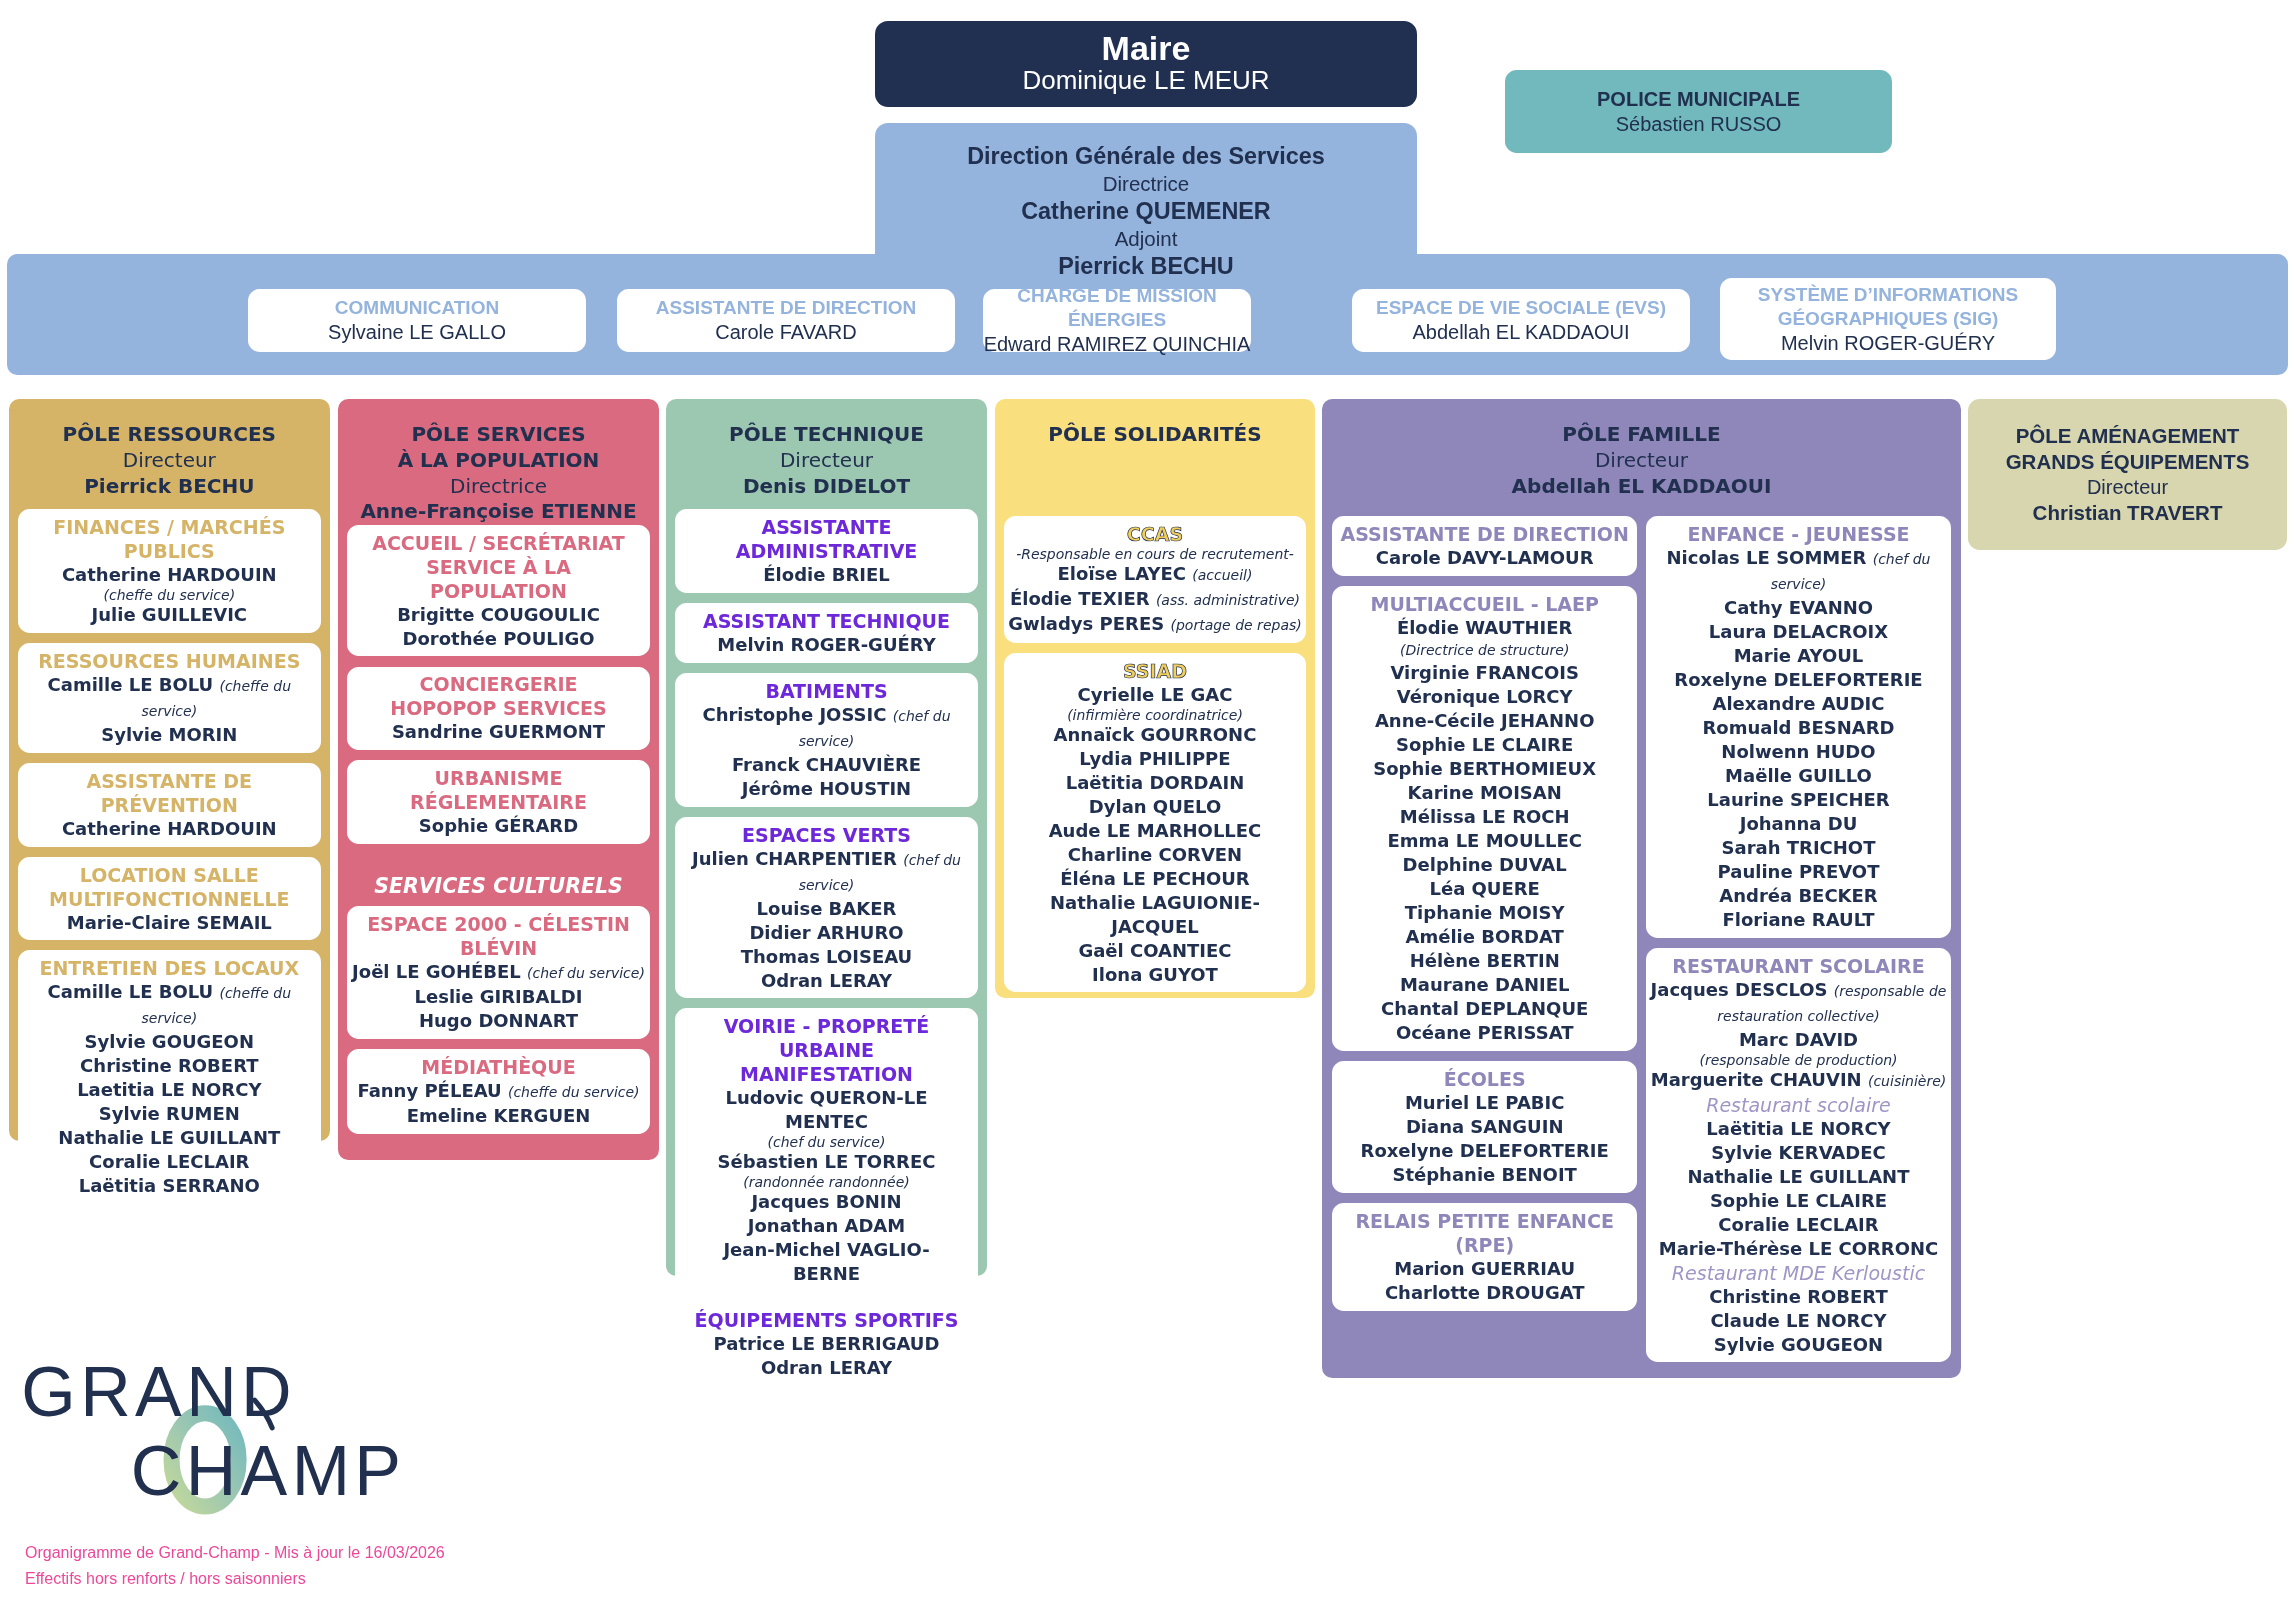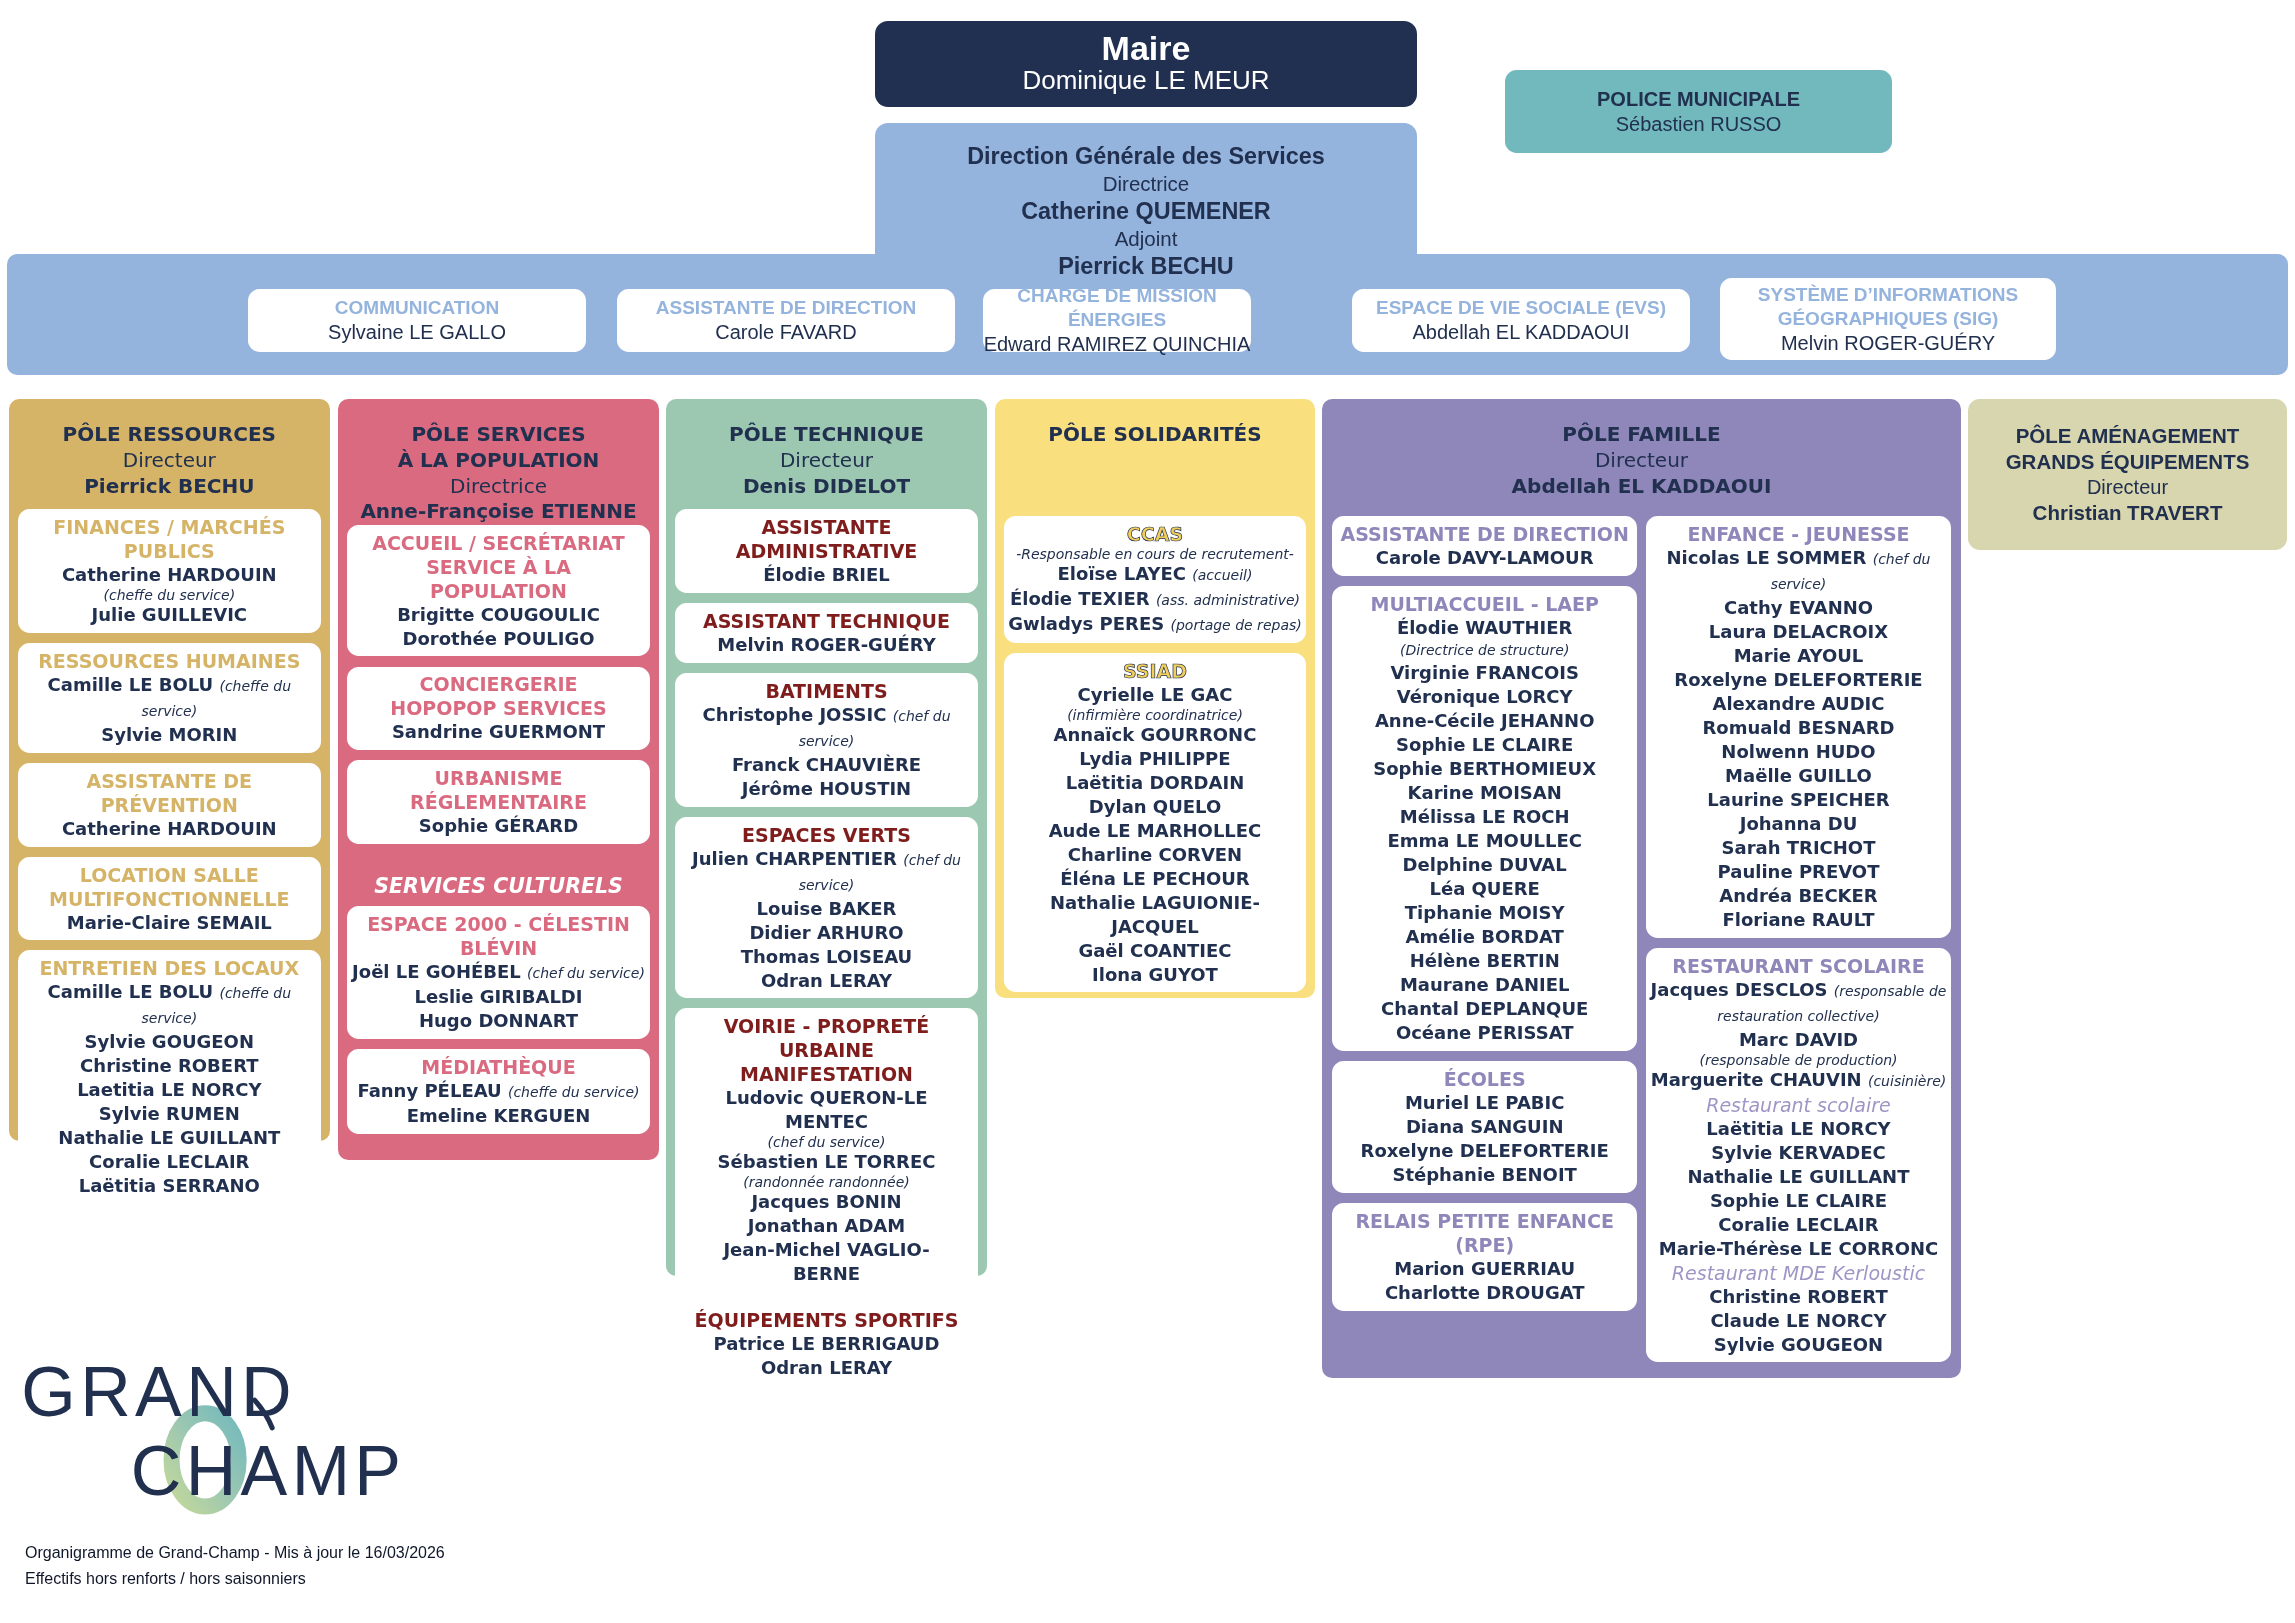--- a/index.html
+++ b/index.html
@@ -42,38 +42,38 @@
   .card .p .note { font-weight: normal; font-style: italic; font-size: 14px; }
   .card .sub { font-style: italic; font-size: 14px; line-height: 16px; }
   .card .grp { font-style: italic; font-size: 19px; line-height: 24px; color: #9f95c6; }
   .section-label { text-align: center; color: #fff; font-weight: bold; font-style: italic; font-size: 20.5px; line-height: 26px; margin: 5.8px 0 7.3px; }
 
   #pole-ress { left: 8.8px; top: 399px; width: 321px; height: 742px; background: #d5b467; }
   #pole-ress .h { color: #d5b467; }
   #pole-pop { left: 338px; top: 399px; width: 321px; height: 761px; background: #d96a80; }
   #pole-pop .h { color: #d96a80; }
   #pole-tech { left: 666px; top: 399px; width: 321px; height: 877px; background: #9cc7b1; }
-  #pole-tech .h { color: #7f1d1d; }
+  #pole-tech .h { color: #6d28d9; }
   #pole-sol { left: 995px; top: 399px; width: 320px; height: 599px; background: #f9df7e; }
   #pole-sol .h { color: #f2cf5c; -webkit-text-stroke: 0.7px #21304f; }
   #pole-fam { left: 1322px; top: 399px; width: 639px; height: 979px; background: #8f87ba; }
   #pole-fam .h { color: #8f87ba; }
   #pole-amen { left: 1968px; top: 399px; width: 319px; height: 151px; background: #d8d6ae; border-radius: 11.7px;
                display: flex; flex-direction: column; justify-content: center; align-items: center; font-family: "Liberation Sans", sans-serif; }
   #pole-amen .t { font-size: 20.5px; font-weight: bold; line-height: 26px; text-align: center; }
   #pole-amen .r { font-size: 20px; line-height: 25px; }
   #pole-amen .n { font-size: 20.5px; font-weight: bold; line-height: 26px; }
 
   .fam-col { position: absolute; top: 117px; width: 305px; }
   #fam-left { left: 10.2px; }
   #fam-right { left: 324px; }
 
   
   #logo { left: 20.5px; top: 1352px; width: 409px; height: 175px; }
-  #footer { left: 25px; top: 1540px; font-family: "Liberation Sans", sans-serif; font-size: 16px; line-height: 26px; color: #0f172a; }
+  #footer { left: 25px; top: 1540px; font-family: "Liberation Sans", sans-serif; font-size: 16px; line-height: 26px; color: #ec4899; }
 </style>
 </head>
 <body>
 
 <div id="maire" class="abs">
   <div class="t1">Maire</div>
   <div class="t2">Dominique LE MEUR</div>
 </div>
 
 <div id="police" class="abs">

